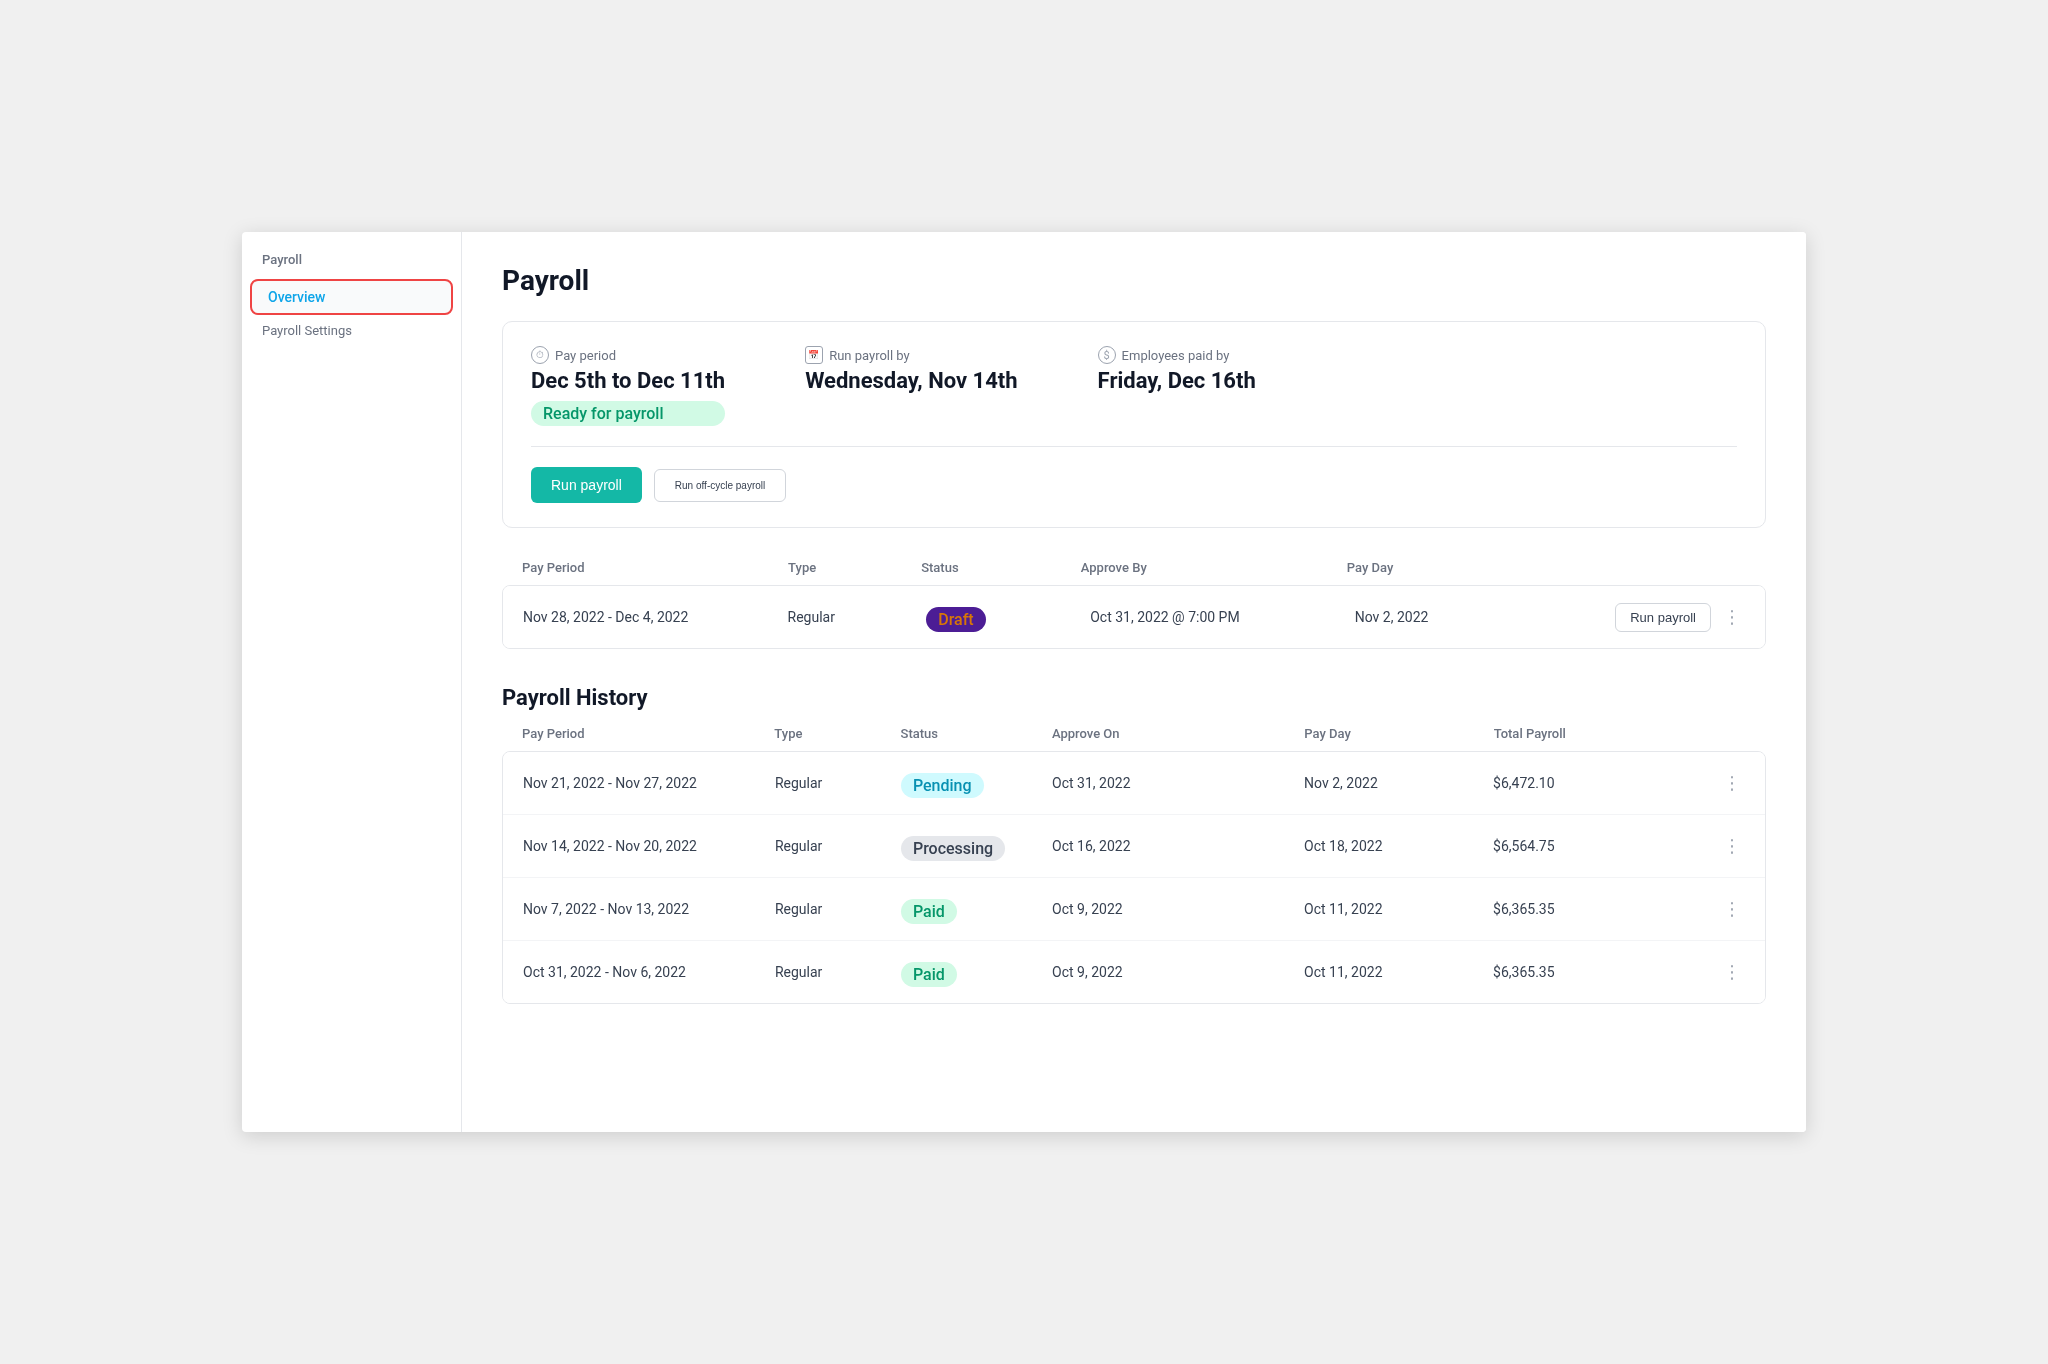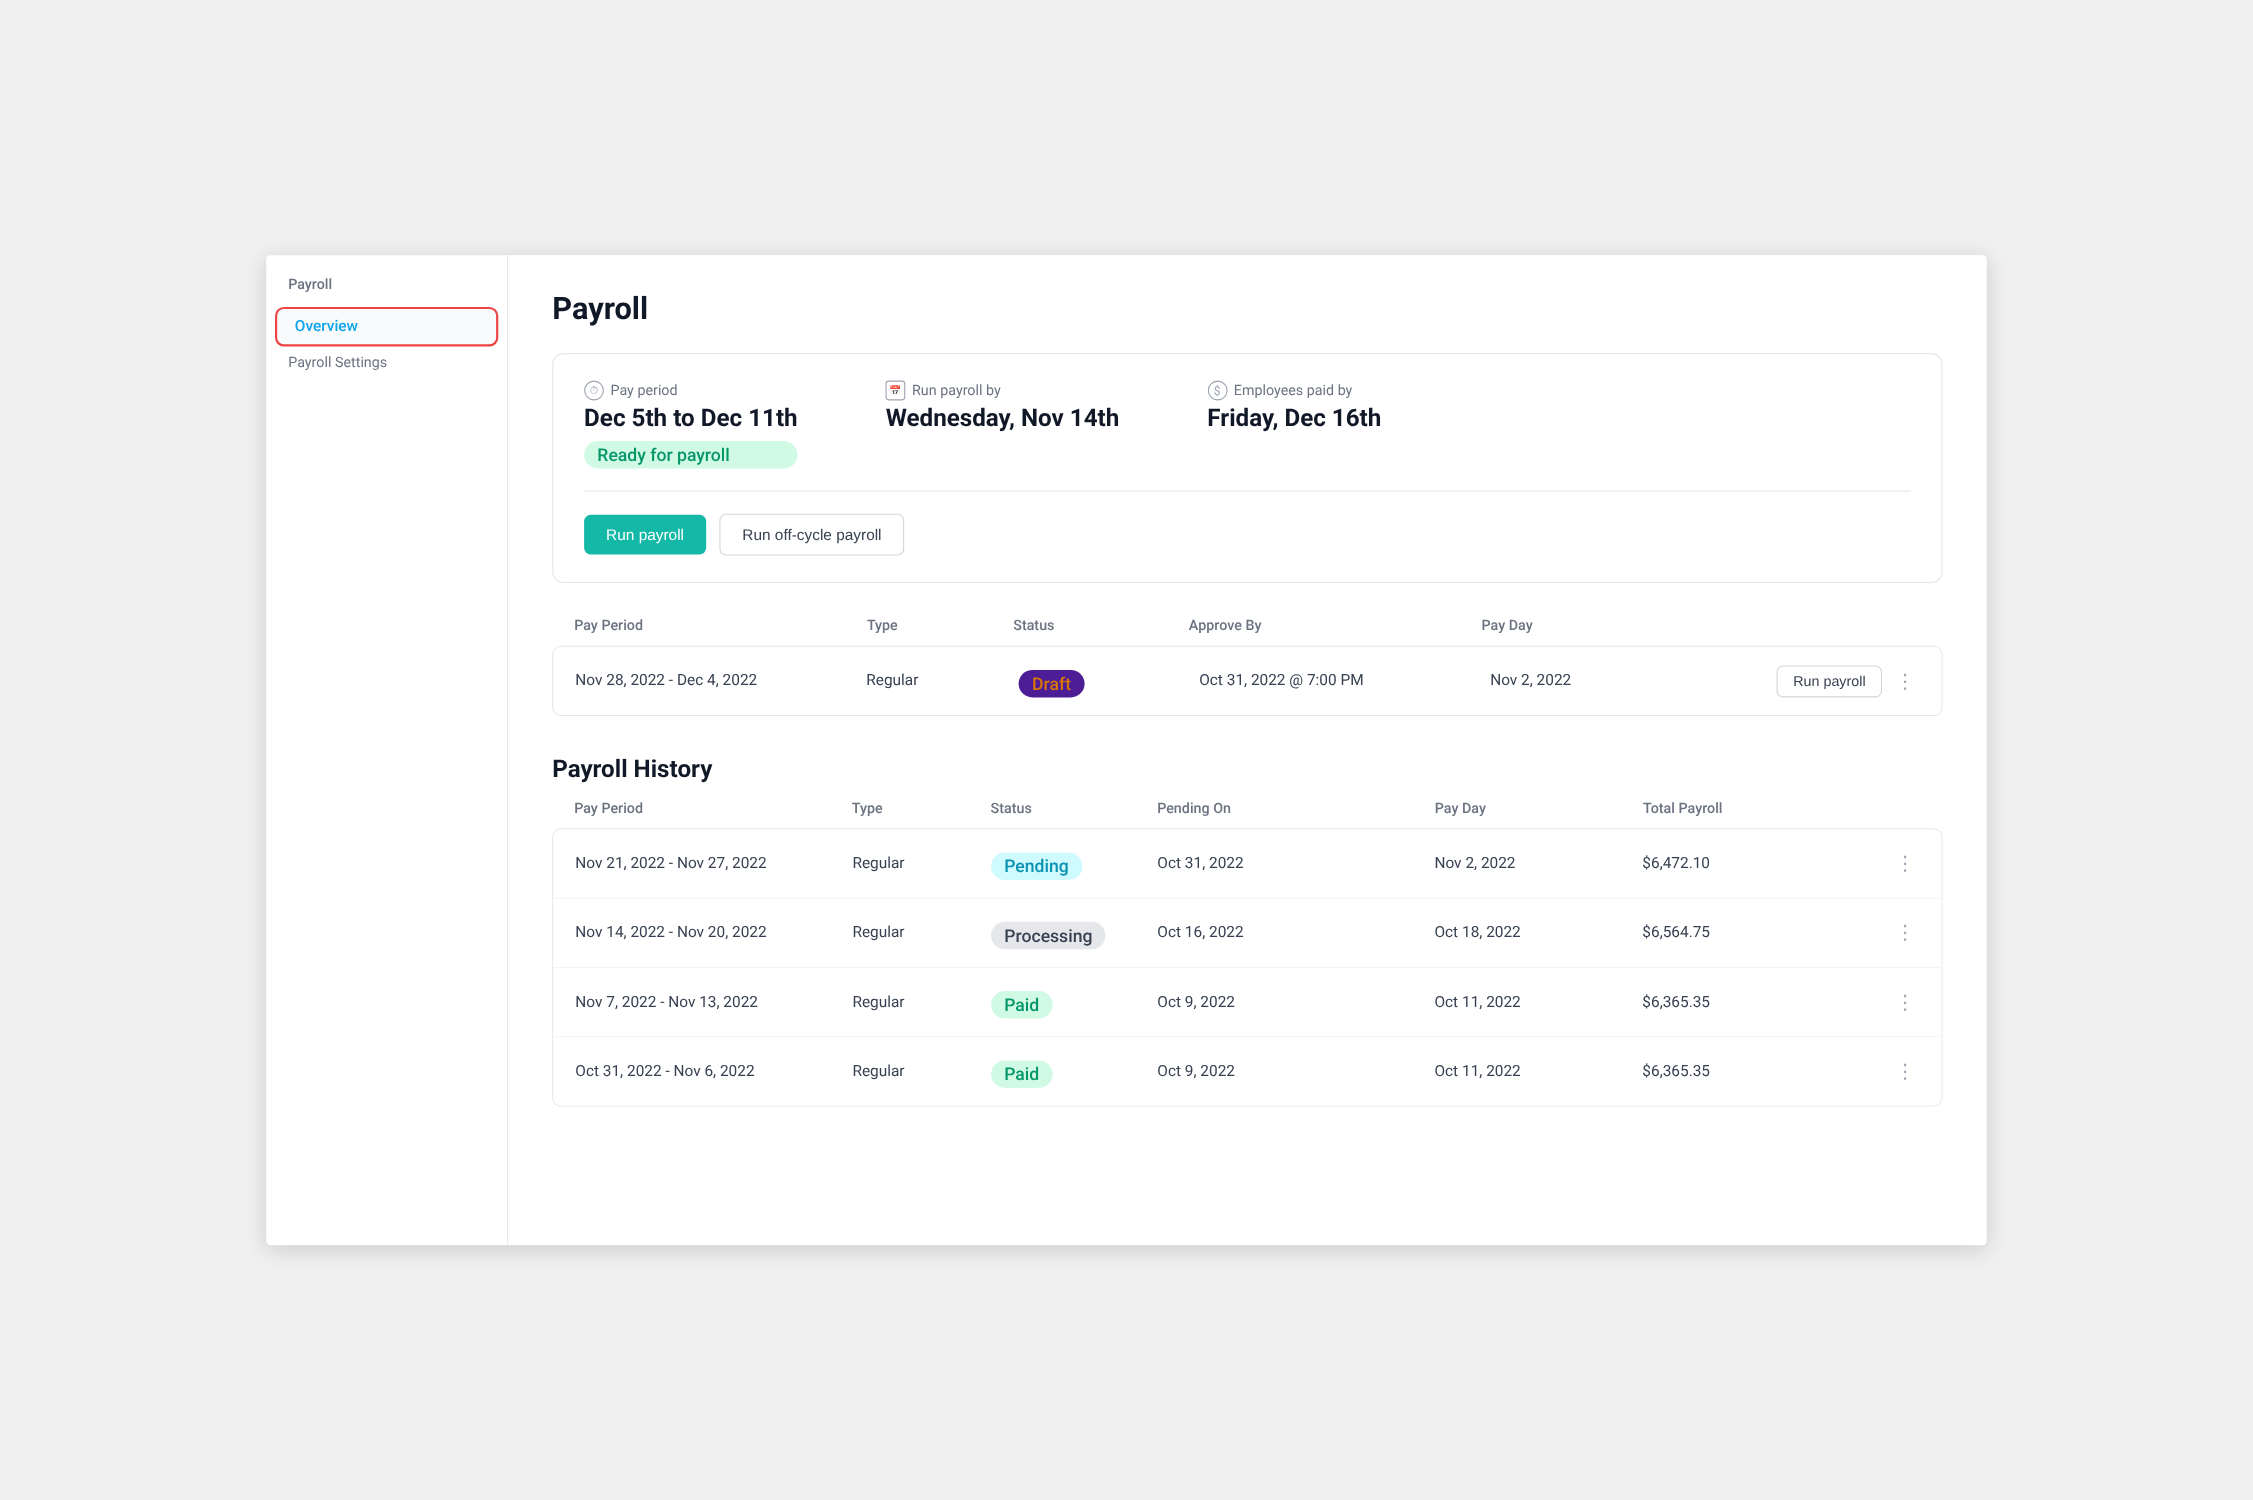--- a/index.html
+++ b/index.html
@@ -129,21 +129,21 @@
       font-size: 14px;
       font-weight: 500;
       cursor: pointer;
     }
     .btn-secondary {
       background: #fff;
       color: #374151;
       border: 1px solid #d1d5db;
       padding: 10px 20px;
       border-radius: 6px;
-      font-size: 14px;
+      font-size: 10px;
       font-weight: 500;
       cursor: pointer;
     }
 
     
     .section-title {
       font-size: 22px;
       font-weight: 700;
       color: #111827;
       margin-bottom: 16px;
@@ -330,21 +330,21 @@
       </div>
     </div>
 
     <div class="table-section">
       <h2 class="section-title">Payroll History</h2>
 
       <div class="table-header history-header">
         <span>Pay Period</span>
         <span>Type</span>
         <span>Status</span>
-        <span>Pending On</span>
+        <span>Approve On</span>
         <span>Pay Day</span>
         <span>Total Payroll</span>
         <span></span>
       </div>
 
       <div class="table-body">
 
         <div class="table-row history-row">
           <span>Nov 21, 2022 - Nov 27, 2022</span>
           <span>Regular</span>

